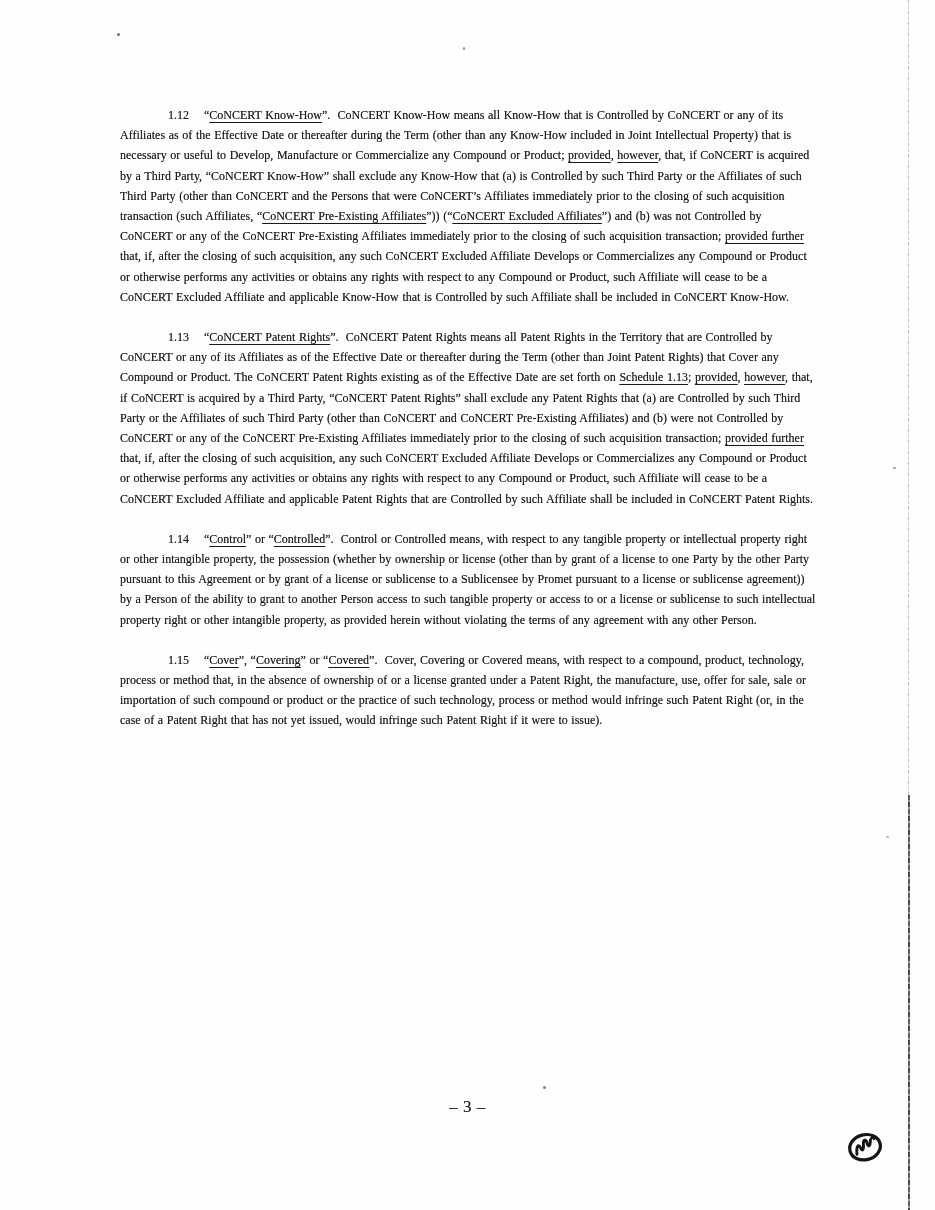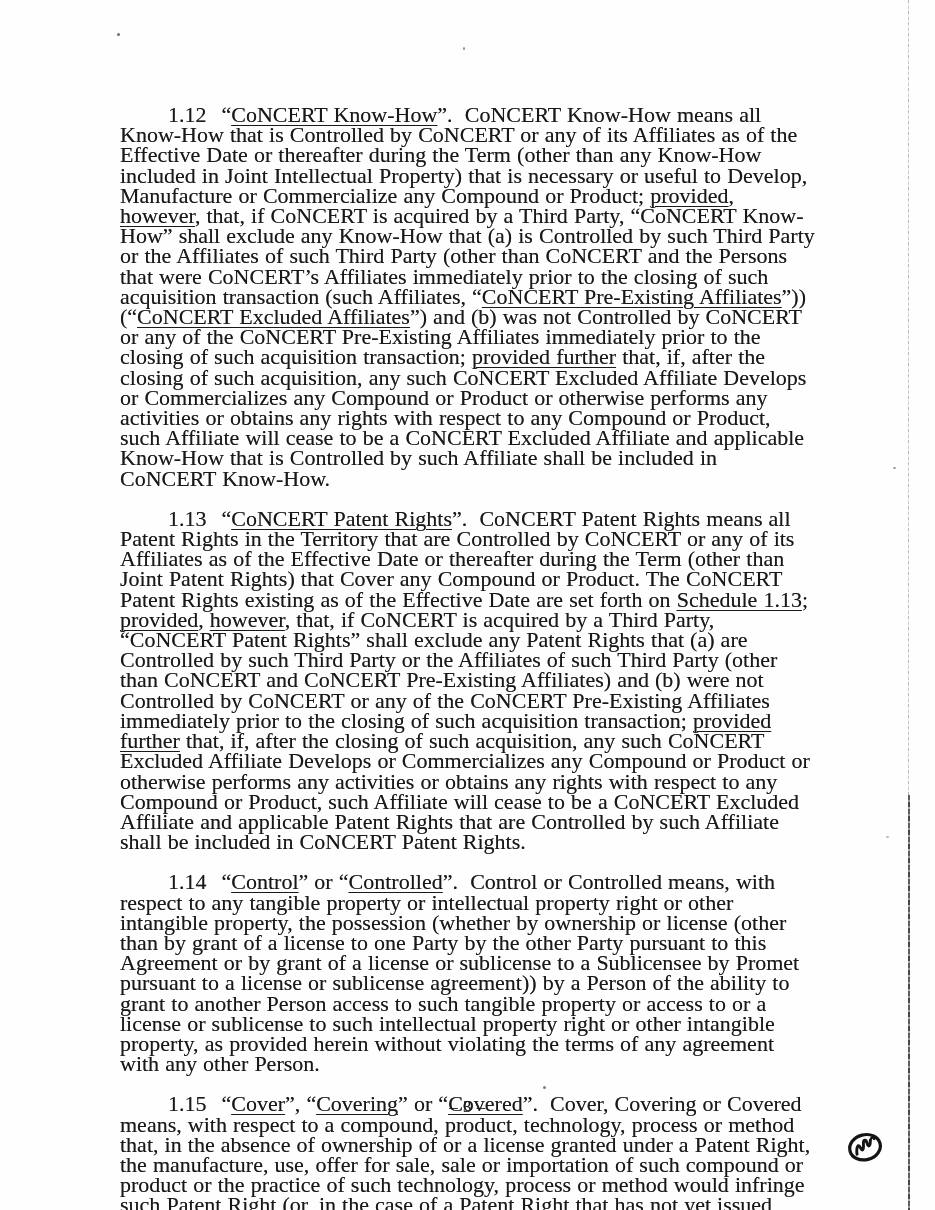--- a/index.html
+++ b/index.html
@@ -12,21 +12,21 @@
     position:absolute; left:0; top:0; width:935px; height:1210px;
     background:#fefefe;
   }
   .content {
     position:absolute; left:120px; top:105px; width:697px;
     color:#191919;
     text-shadow:0 0 0.5px rgba(20,20,20,0.55);
   }
   .para {
     margin:0 0 20px 0;
-    font-size:22px; line-height:20.2px;
+    font-size:12px; line-height:20.2px;
     text-align:left;
     text-indent:48px;
     word-spacing:0.6px;
   }
   .sec-num { white-space:nowrap; }
   .num-gap { display:inline-block; width:15px; }
   .run.u {
     text-decoration:underline;
     text-decoration-thickness:1px;
     text-underline-offset:2.5px;

